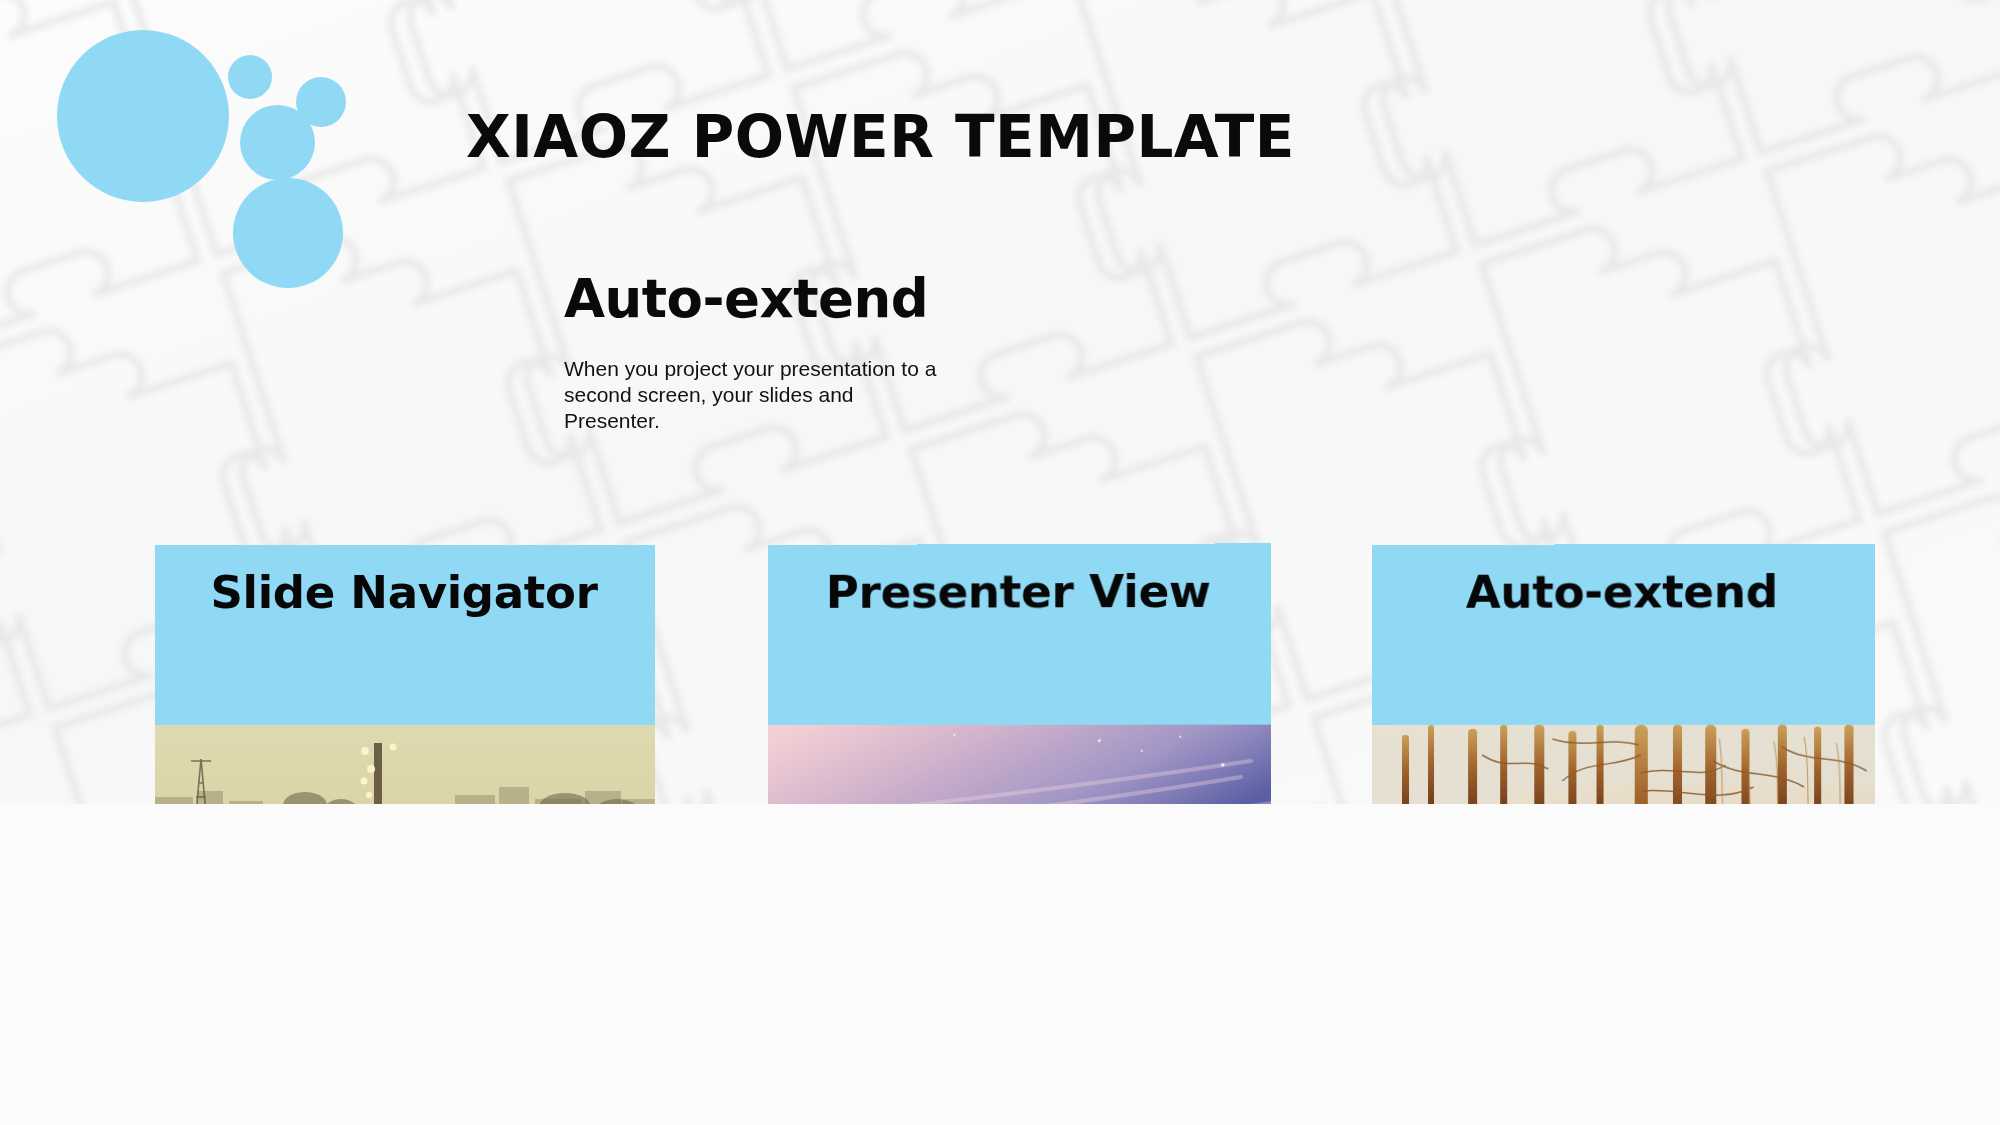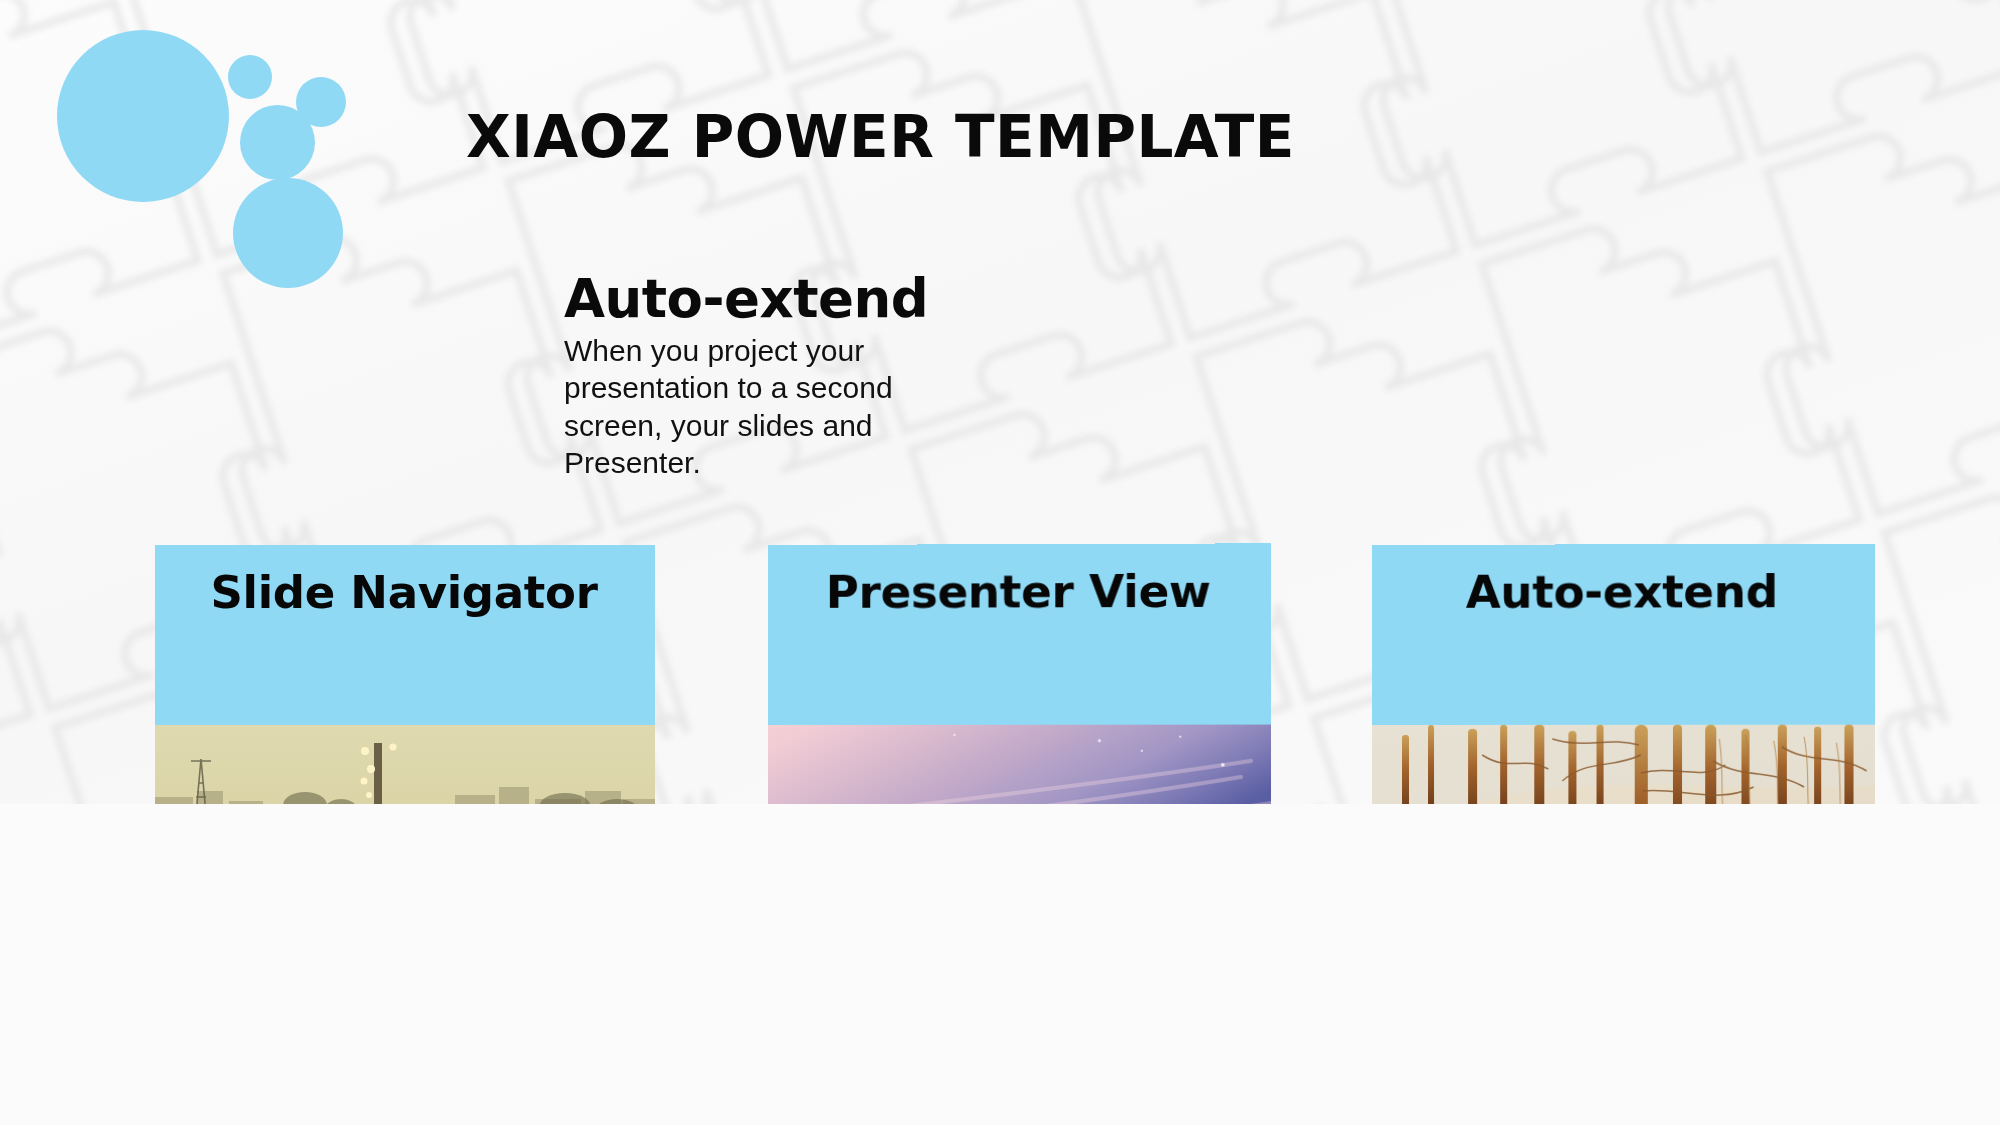--- a/index.html
+++ b/index.html
@@ -67,23 +67,23 @@
     width: 420px;
   }
   #intro-heading {
     font-size: 53px;
     font-weight: 700;
     color: #0a0a0a;
     line-height: 1.1;
     letter-spacing: -0.5px;
   }
   #intro-body {
-    margin-top: 4px;
+    margin-top: 28px;
     font-family: "Liberation Sans", sans-serif;
-    font-size: 30px;
+    font-size: 21px;
     line-height: 1.24;
     color: #111;
     width: 380px;
   }
 
   
   #cards {
     position: absolute;
     left: 0;
     top: 545px;

